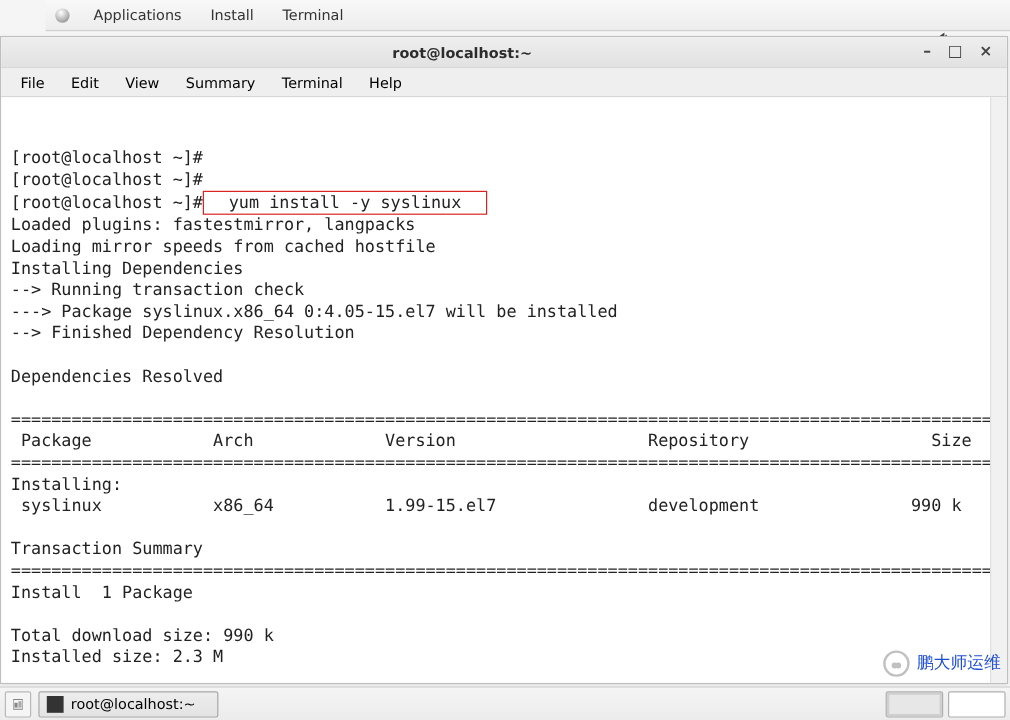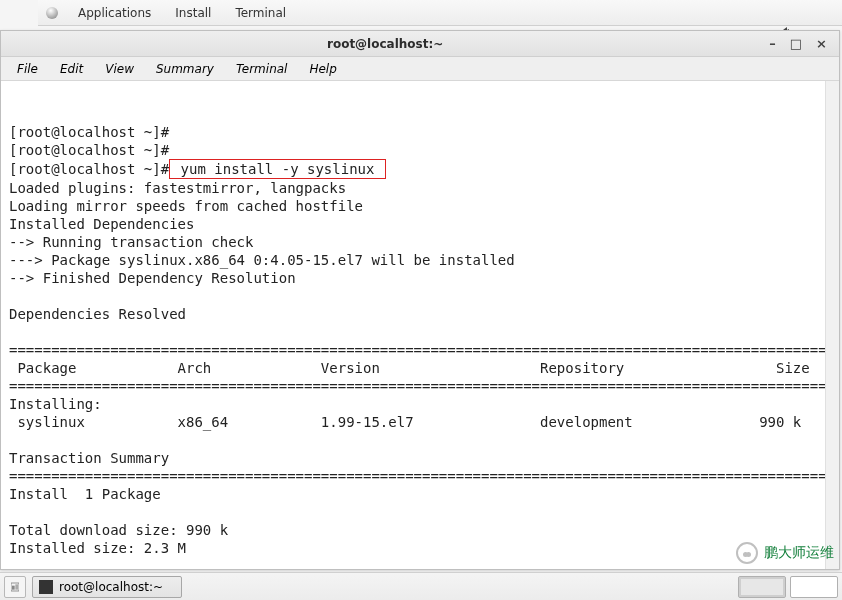--- a/index.html
+++ b/index.html
@@ -54,21 +54,21 @@
 .win-btn { cursor: pointer; line-height: 1; }
 .menubar {
   height: 24px;
   background: #efefef;
   border-bottom: 1px solid #d7d7d7;
   display: flex;
   align-items: center;
   padding: 0 6px;
   gap: 2px;
 }
-.menubar .menu { padding: 8px 10px; cursor: default; font-style: italic; }
+.menubar .menu { padding: 8px 10px; cursor: default; }
 
 .terminal-area {
   flex: 1;
   display: flex;
   position: relative;
   overflow: hidden;
 }
 .terminal {
   flex: 1;
   background: #ffffff;
@@ -81,21 +81,21 @@
   overflow: hidden;
   position: relative;
 }
 .scrollbar {
   width: 14px;
   background: #f1f1f1;
   border-left: 1px solid #e0e0e0;
 }
 .red-box {
   border: 1px solid #d22;
-  padding: 0 2px;
+  padding: 0 12px;
   display: inline-block;
 }
 
 
 .taskbar {
   position: absolute;
   left: 0; right: 0; bottom: 0;
   height: 28px;
   background: linear-gradient(#f4f4f4, #ececec);
   border-top: 1px solid #d0d0d0;
@@ -123,21 +123,21 @@
 .task-icon { width: 14px; height: 14px; display: inline-block; background: #333; }
 .pager { margin-left: auto; display: flex; gap: 4px; }
 .pager .ws { width: 48px; height: 22px; border: 1px solid #b0b0b0; background: #fff; border-radius: 2px; }
 .pager .ws.active { background: #e7e7e7; box-shadow: inset 0 0 0 2px #cfcfcf; }
 
 .watermark {
   position: absolute;
   right: 8px; bottom: 36px;
   font-size: 14px;
   font-family: sans-serif;
-  color: #15803d;
+  color: #1d4ed8;
   display: flex; align-items: center; gap: 6px;
 }
 .wm-logo {
   width: 22px; height: 22px; border-radius: 50%;
   border: 2px solid #c0c0c0; position: relative;
 }
 .wm-logo::before, .wm-logo::after {
   content:""; position:absolute; width:5px; height:5px; border-radius:50%; background:#c0c0c0;
 }
 .wm-logo::before { left:5px; top:8px; }
@@ -197,21 +197,21 @@
     <span class="menu">Help</span>
   </div>
   <div class="terminal-area">
     <div class="terminal"><span></span>
 <span></span>
 <span>[root@localhost ~]#</span>
 <span>[root@localhost ~]#</span>
 <span>[root@localhost ~]#</span><span class="red-box"> yum install -y syslinux </span>
 <span>Loaded plugins: fastestmirror, langpacks</span>
 <span>Loading mirror speeds from cached hostfile</span>
-<span>Installed Dependencies</span>
+<span>Installing Dependencies</span>
 <span>--&gt; Running transaction check</span>
 <span>---&gt; Package syslinux.x86_64 0:4.05-15.el7 will be installed</span>
 <span>--&gt; Finished Dependency Resolution</span>
 <span></span>
 <span>Dependencies Resolved</span>
 <span></span>
 <span>================================================================================================================</span>
 <span> Package            Arch             Version                   Repository                  Size</span>
 <span>================================================================================================================</span>
 <span>Installing:</span>

